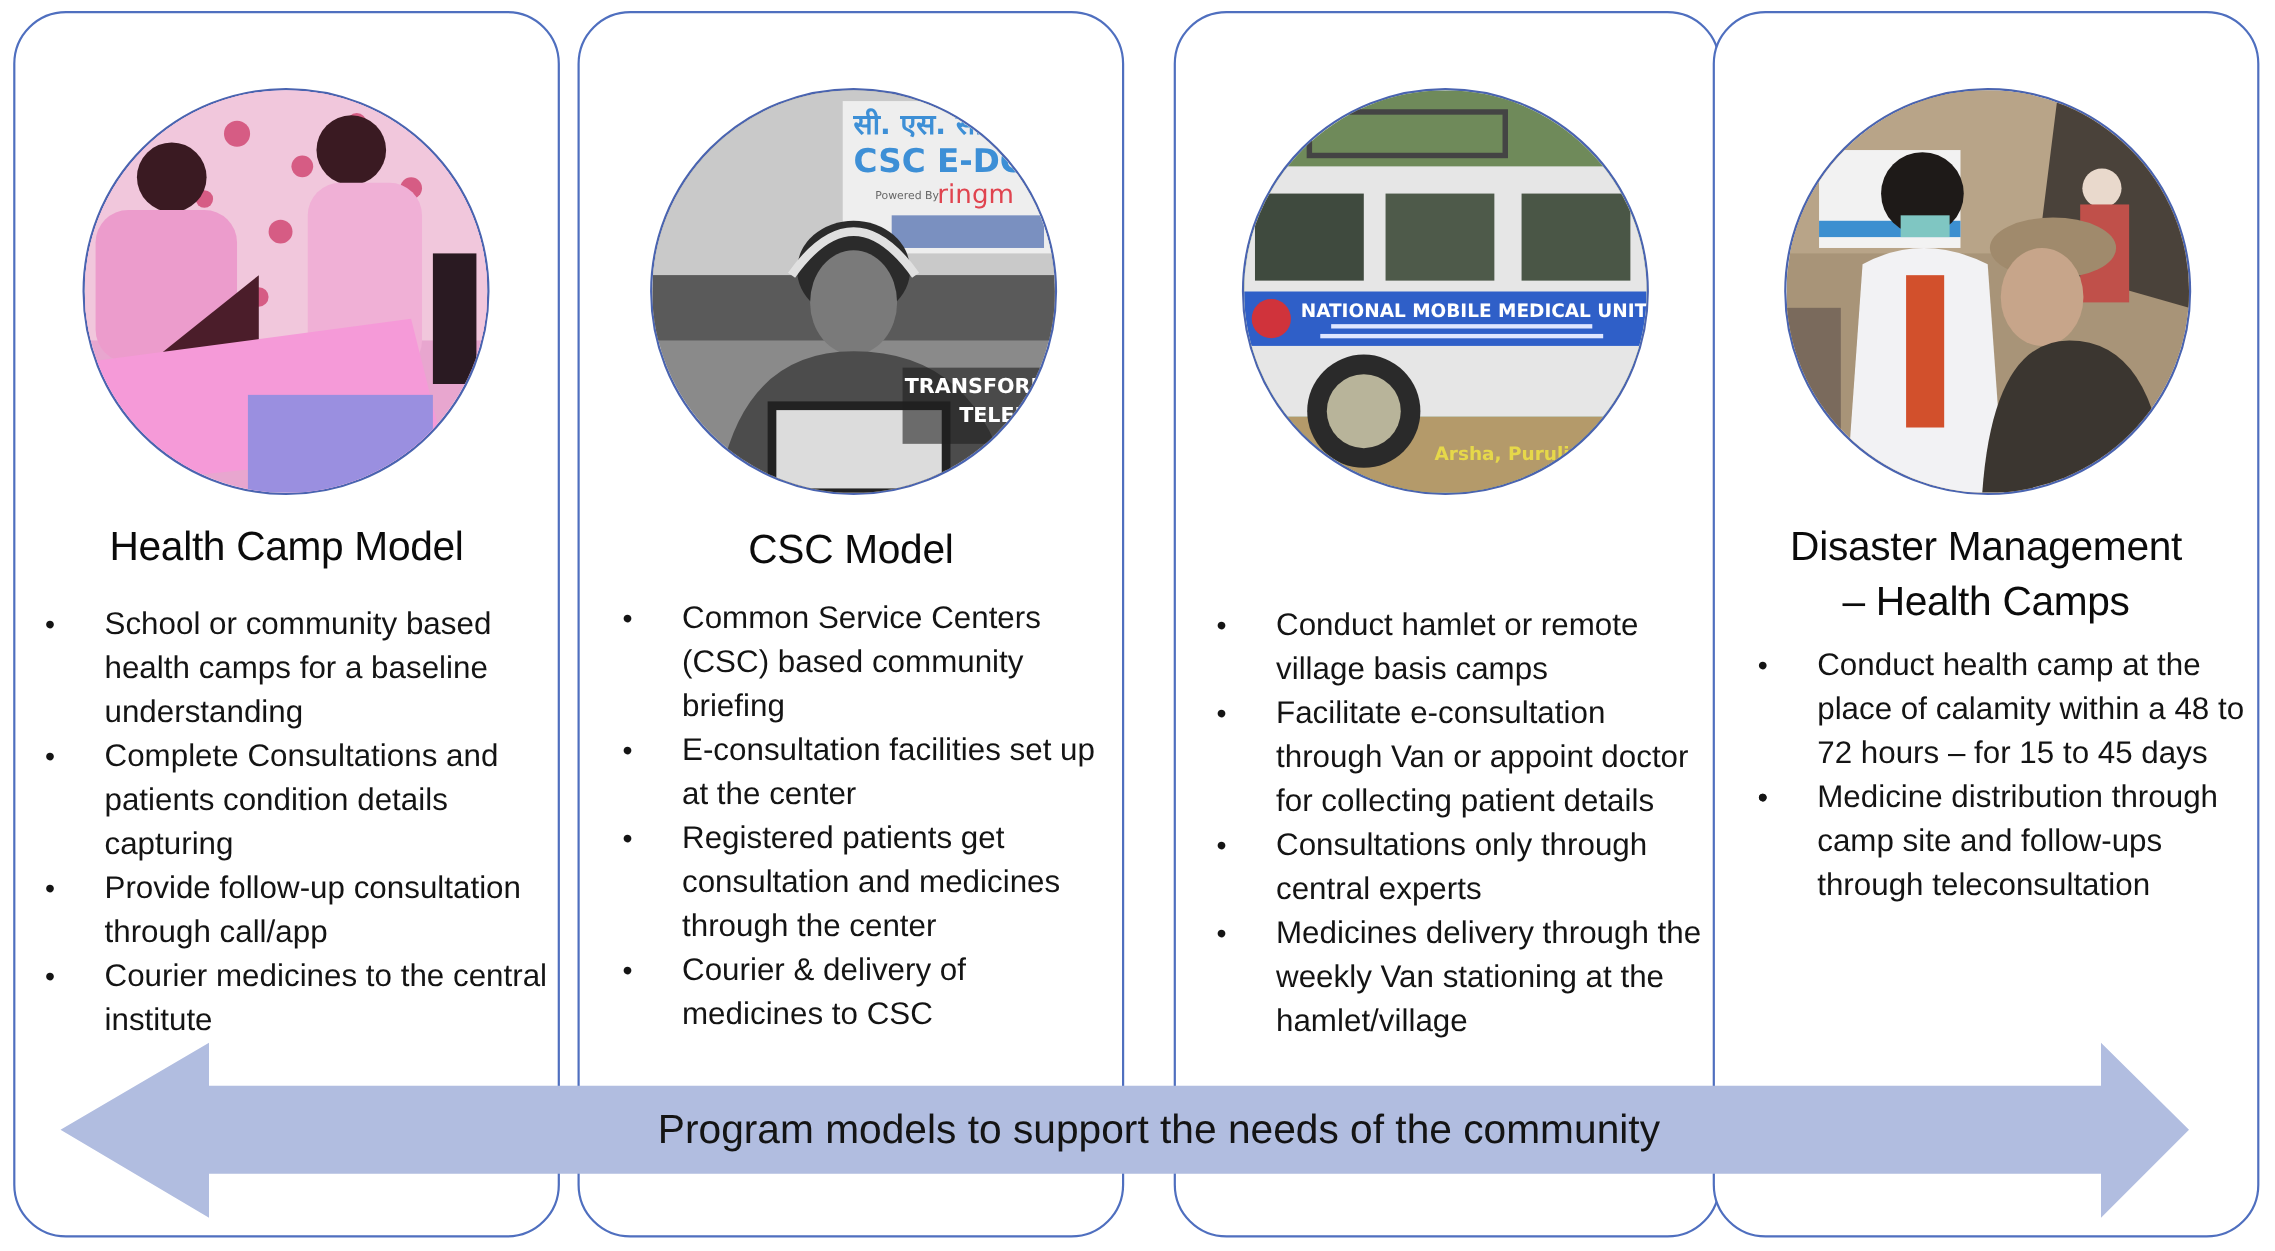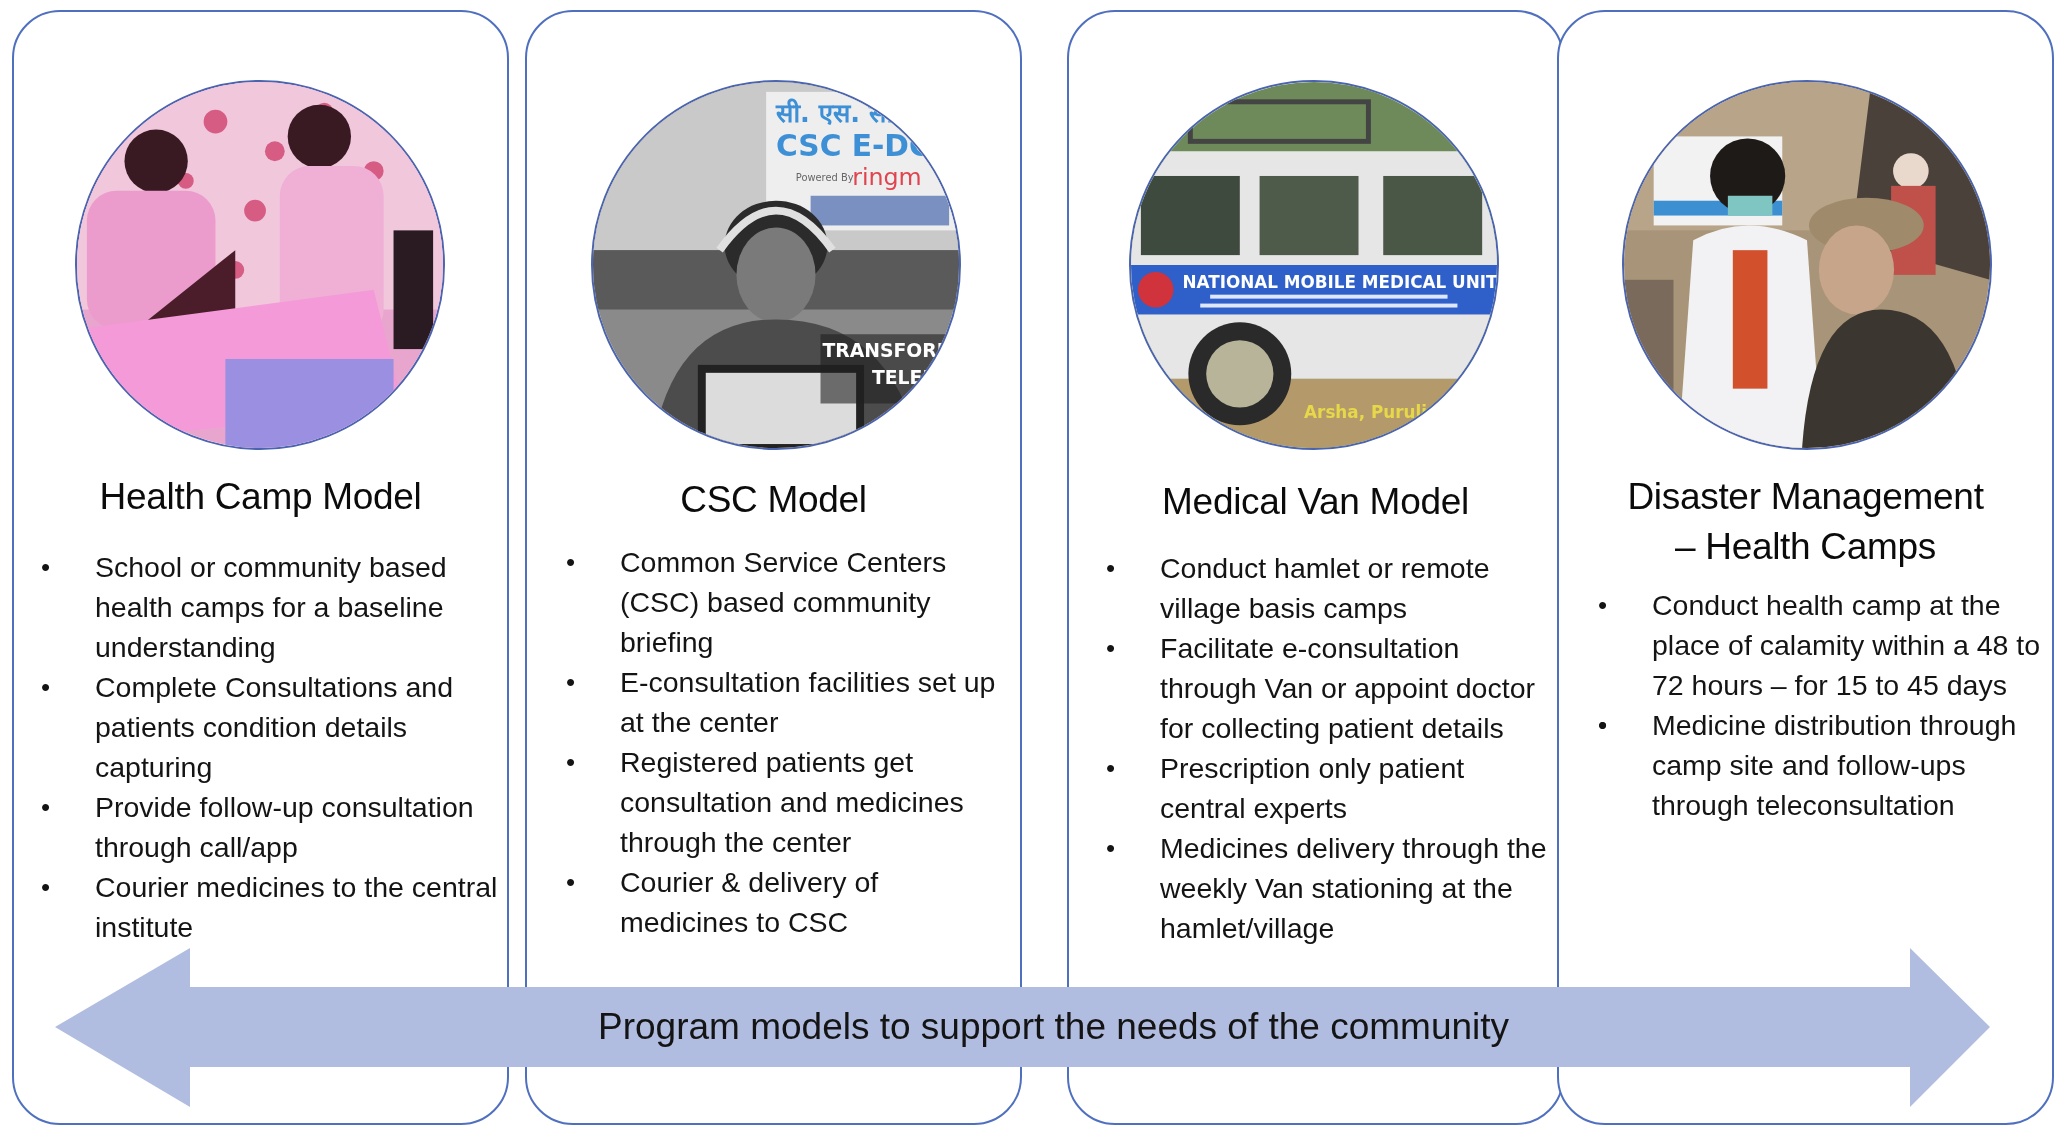--- a/index.html
+++ b/index.html
@@ -102,25 +102,24 @@
       <rect x="0" y="185" width="370" height="50" fill="#2f5fc8"></rect>
       <circle cx="25" cy="210" r="18" fill="#d0333b"></circle>
       <text x="52" y="208" font-size="17" font-weight="bold" fill="#ffffff" class="photo-caption">NATIONAL MOBILE MEDICAL UNIT</text>
       <rect x="80" y="215" width="240" height="4" fill="#dfe6ff"></rect>
       <rect x="70" y="224" width="260" height="4" fill="#dfe6ff"></rect>
       <circle cx="110" cy="295" r="52" fill="#2a2a2a"></circle>
       <circle cx="110" cy="295" r="34" fill="#b8b49a"></circle>
       <text x="175" y="340" font-size="17" font-weight="bold" fill="#e6d84a" class="photo-caption">Arsha, Puruli</text>
     </svg>
   </div>
-  <div class="title" style="top:465px;">Medical Van Model</div>
   <ul class="bullets" style="top:536px; left:28px;">
     <li><span class="dot">•</span><span>Conduct hamlet or remote village basis camps</span></li>
     <li><span class="dot">•</span><span>Facilitate e-consultation through Van or appoint doctor for collecting patient details</span></li>
-    <li><span class="dot">•</span><span>Prescription only patient central experts</span></li>
+    <li><span class="dot">•</span><span>Consultations only through central experts</span></li>
     <li><span class="dot">•</span><span>Medicines delivery through the weekly Van stationing at the hamlet/village</span></li>
   </ul>
 </div>
 
 <div class="panel" style="left:1557px;">
   <div class="photo" style="left:63px;">
     <svg viewBox="0 0 370 370" preserveAspectRatio="none">
       <rect width="370" height="370" fill="#a89478"></rect>
       <rect x="0" y="0" width="370" height="150" fill="#b8a488"></rect>
       <polygon points="250,0 370,0 370,200 230,160" fill="#4a423a"></polygon>

